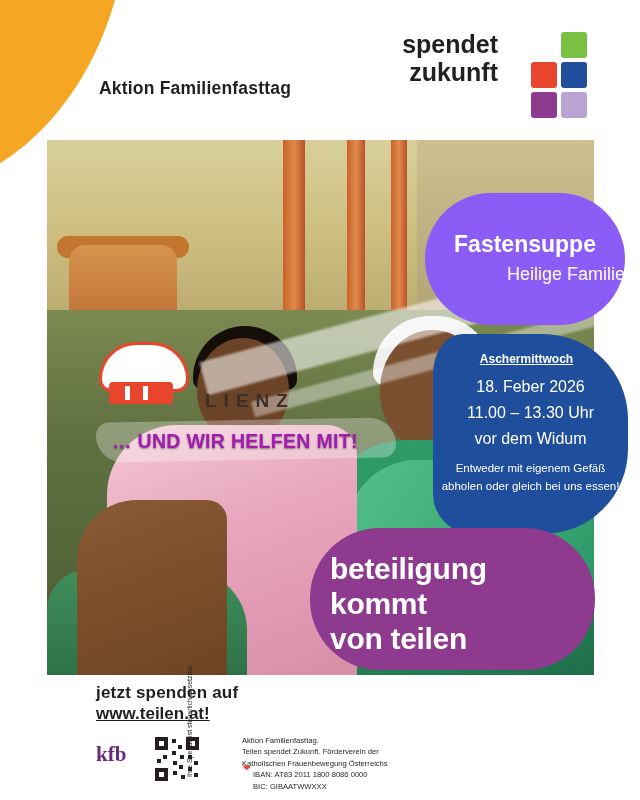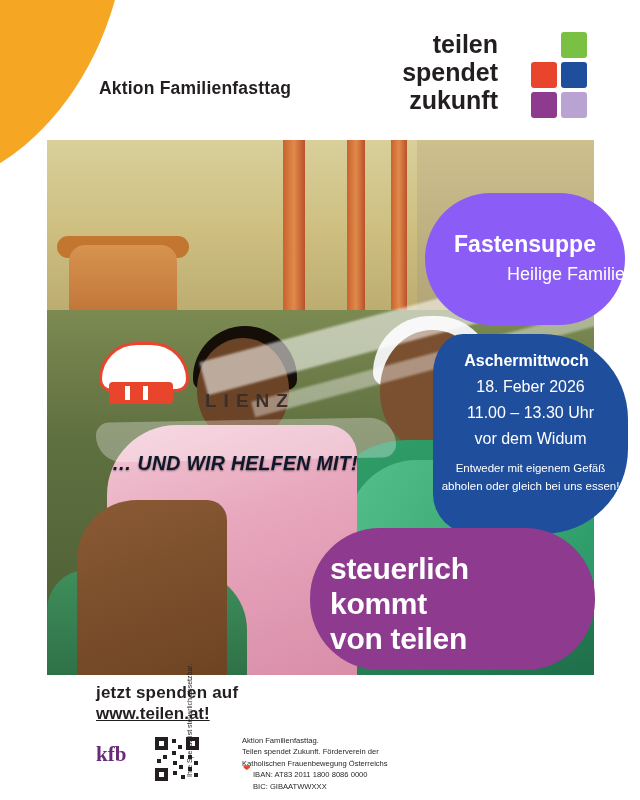--- a/index.html
+++ b/index.html
@@ -199,21 +199,21 @@
     position: absolute;
     left: 433px;
     top: 334px;
     width: 195px;
     height: 200px;
     background: #1F4E9C;
     border-radius: 30px 85px 85px 40px / 40px 85px 85px 40px;
     color: #ffffff;
     text-align: center;
   }
-  .blue-box .b1 { position:absolute; left:0; right:8px; top:18px; font-size:16px; font-weight:bold;}
+  .blue-box .b1 { position:absolute; left:0; right:8px; top:18px; font-size:12px; font-weight:bold;text-decoration:underline;}
   .blue-box .b2 { position:absolute; left:0; right:0; top:44px; font-size:16px;}
   .blue-box .b3 { position:absolute; left:0; right:0; top:70px; font-size:16px;}
   .blue-box .b4 { position:absolute; left:0; right:0; top:96px; font-size:16px;}
   .blue-box .b5 { position:absolute; left:8px; right:8px; top:126px; font-size:11.5px; line-height:1.55;}
 
   
   .purple-box {
     position: absolute;
     left: 310px;
     top: 528px;
@@ -275,27 +275,26 @@
     left: 110px; top: 50px;
     font-size: 19px;
     letter-spacing: 7px;
     font-weight: bold;
     color: #3b2f2a;
     text-align: right;
   }
   .helfen {
     position: absolute;
     left: 112px;
-    top: 452px;
+    top: 430px;
     font-size: 19.5px;
     font-weight: bold;
-    color: #0f172a;
+    color: #a21caf;
     text-shadow: 0 1px 2px rgba(0,0,0,.45);
     letter-spacing: .3px;
-    font-style: italic;
   }
   .brush {
     position: absolute;
     left: 96px;
     top: 420px;
     width: 300px;
     height: 40px;
     background: rgba(255,255,255,.30);
     border-radius: 20px 40px 20px 40px;
     transform: rotate(-1deg);
@@ -381,21 +380,20 @@
 <body>
 
 <div class="poster">
 
   <div class="orange-blob"></div>
 
   <div class="aktion-title">Aktion Familienfasttag</div>
 
   <div class="logo">
     <div class="logo-text">
-      <div>teilen</div>
       <div>spendet</div>
       <div>zukunft</div>
     </div>
     <div class="logo-squares">
       <div class="sq" style="left:44px;top:0;width:26px;height:26px;background:#7AC143;"></div>
       <div class="sq" style="left:14px;top:30px;width:26px;height:26px;background:#E8452C;"></div>
       <div class="sq" style="left:44px;top:30px;width:26px;height:26px;background:#1F4E9C;"></div>
       <div class="sq" style="left:14px;top:60px;width:26px;height:26px;background:#8E3A8E;"></div>
       <div class="sq" style="left:44px;top:60px;width:26px;height:26px;background:#B9A3D3;"></div>
     </div>
@@ -446,21 +444,21 @@
 
   <div class="blue-box">
     <div class="b1">Aschermittwoch</div>
     <div class="b2">18. Feber 2026</div>
     <div class="b3">11.00 – 13.30 Uhr</div>
     <div class="b4">vor dem Widum</div>
     <div class="b5">Entweder mit eigenem Gefäß abholen oder gleich bei uns essen!</div>
   </div>
 
   <div class="purple-box">
-    <div class="p-line p1">steuerlich</div>
+    <div class="p-line p1">beteiligung</div>
     <div class="p-line p2">kommt</div>
     <div class="p-line p3">von teilen</div>
   </div>
 
   <div class="jetzt">jetzt  spenden auf</div>
   <a class="url" href="#">www.teilen.at!</a>
 
   <div class="kfb">kfb</div>
 
   <div class="qr">

